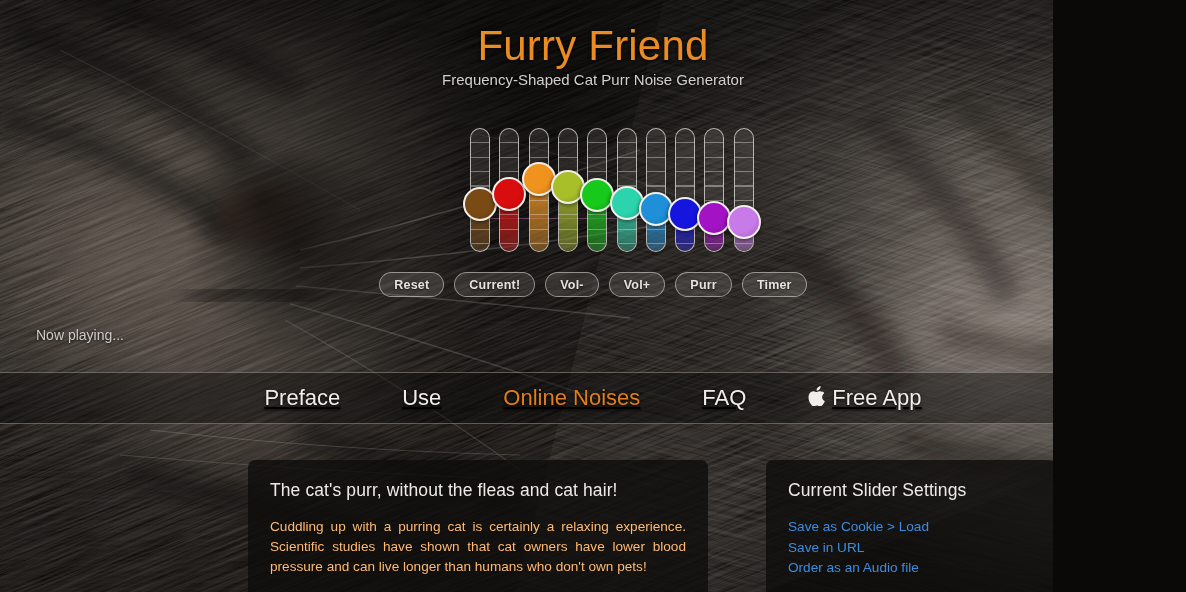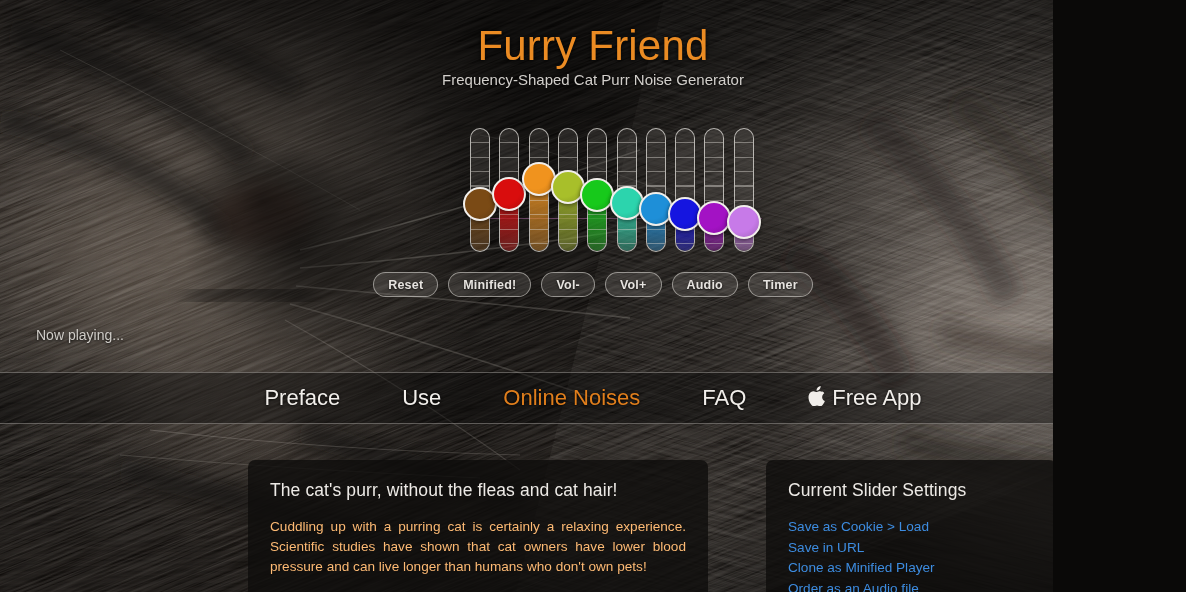--- a/index.html
+++ b/index.html
@@ -131,21 +131,21 @@
 
   
   .nav {
     position: absolute; left: 0; top: 372px; width: 1186px; height: 52px;
     border-top: 1px solid rgba(205,200,194,0.40);
     border-bottom: 1px solid rgba(205,200,194,0.40);
     background: rgba(8,7,6,0.42);
     display: flex; align-items: center; justify-content: center;
     z-index: 6;
   }
-  .nav-inner { display: flex; align-items: center; gap: 62px; }
+  .nav-inner { display: flex; align-items: center; gap: 62px; text-decoration: underline; }
   .nav-item {
     font-size: 22px; color: #f1eeea; cursor: pointer;
     text-shadow: 0 1px 3px rgba(0,0,0,0.9);
     display: flex; align-items: center; gap: 7px;
     white-space: nowrap;
   }
   .nav-item.active { color: #e07e1c; text-align: center; }
   .apple-glyph { font-size: 21px; line-height: 1; color: #f1eeea; position: relative; top: -1px; }
 
   
@@ -340,24 +340,24 @@
           <div class="track">
             <div class="track-fill" style="height: 30.5px; background: linear-gradient(rgba(199, 122, 232, 0.85), rgba(199, 122, 232, 0.333));"></div>
             <div class="track-ticks"></div>
           </div>
           <div class="knob" style="top: 76.5px; background: radial-gradient(circle at 36% 32%, rgb(199, 122, 232) 0%, rgb(199, 122, 232) 55%, rgba(0, 0, 0, 0.28) 120%) rgb(199, 122, 232);"></div>
         </div>
       </div>
 
     <div class="buttons" id="buttons">
         <div class="btn">Reset</div>
-        <div class="btn">Minified!</div>
+        <div class="btn">Current!</div>
         <div class="btn">Vol-</div>
         <div class="btn">Vol+</div>
-        <div class="btn">Audio</div>
+        <div class="btn">Purr</div>
         <div class="btn">Timer</div>
       </div>
 
     <div class="nowplaying">Now playing...</div>
   </div>
 
   <div class="nav">
     <div class="nav-inner" id="navInner">
         <div class="nav-item">
           <span>Preface</span>
@@ -385,19 +385,18 @@
     <div class="card card-left">
       <div class="card-title">The cat's purr, without the fleas and cat hair!</div>
       <div class="card-body">Cuddling up with a purring cat is certainly a relaxing experience. Scientific studies have shown that cat owners have lower blood pressure and can live longer than humans who don't own pets!</div>
     </div>
 
     <div class="card card-right">
       <div class="card-title">Current Slider Settings</div>
       <div class="link-list" id="linkList">
           <a class="link" href="#">Save as Cookie &gt; Load</a>
           <a class="link" href="#">Save in URL</a>
-          <a class="link" href="#">Clone as Minified Player</a>
           <a class="link" href="#">Order as an Audio file</a>
         </div>
     </div>
   </div>
 
 </div>
 
 </body></html>

